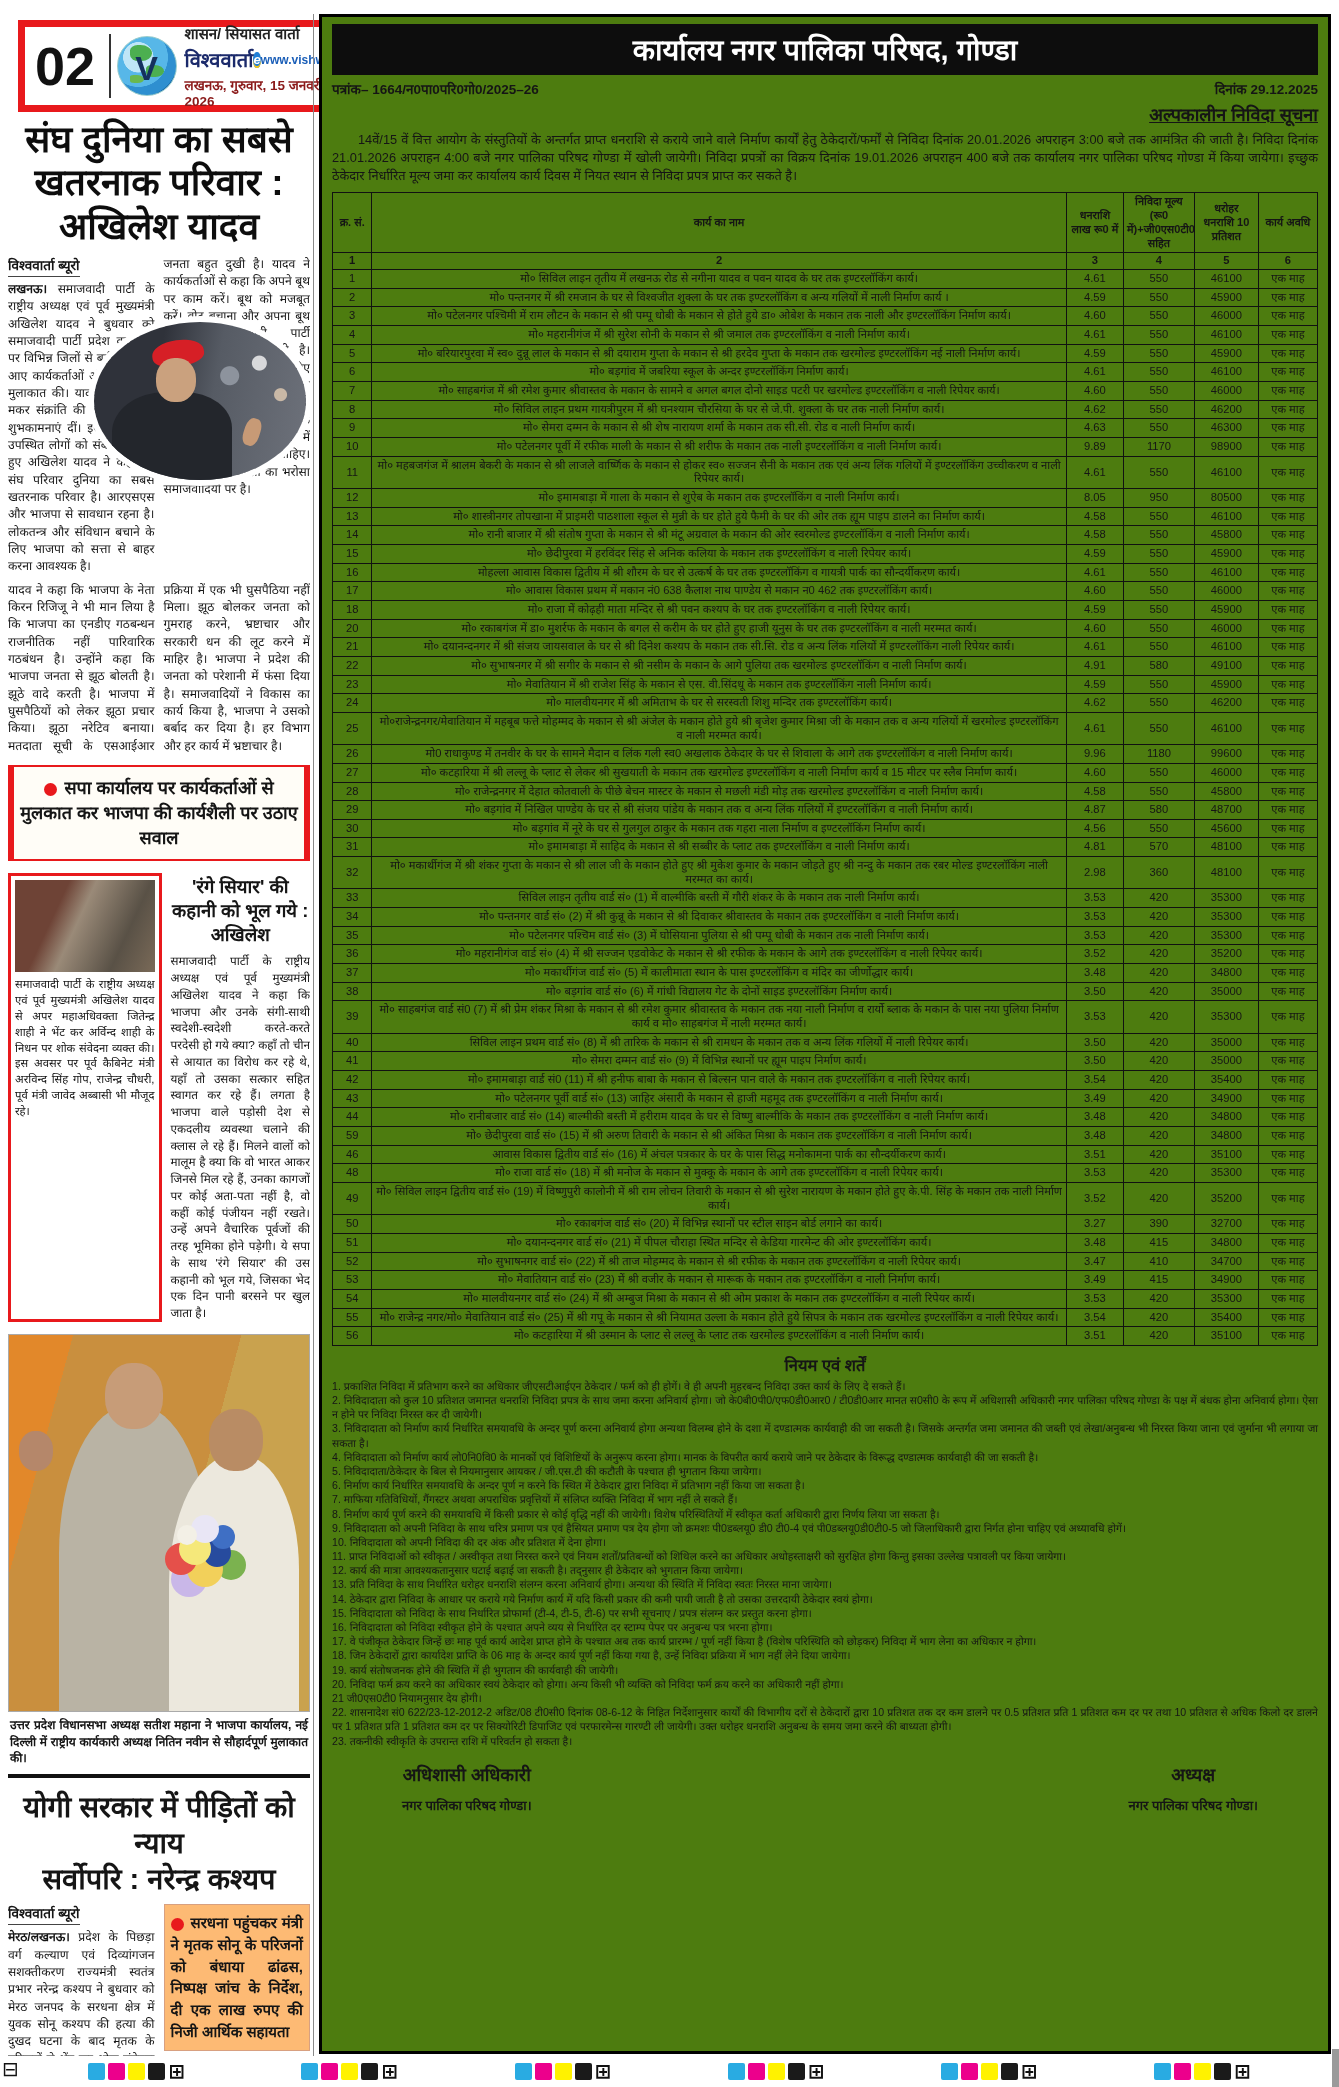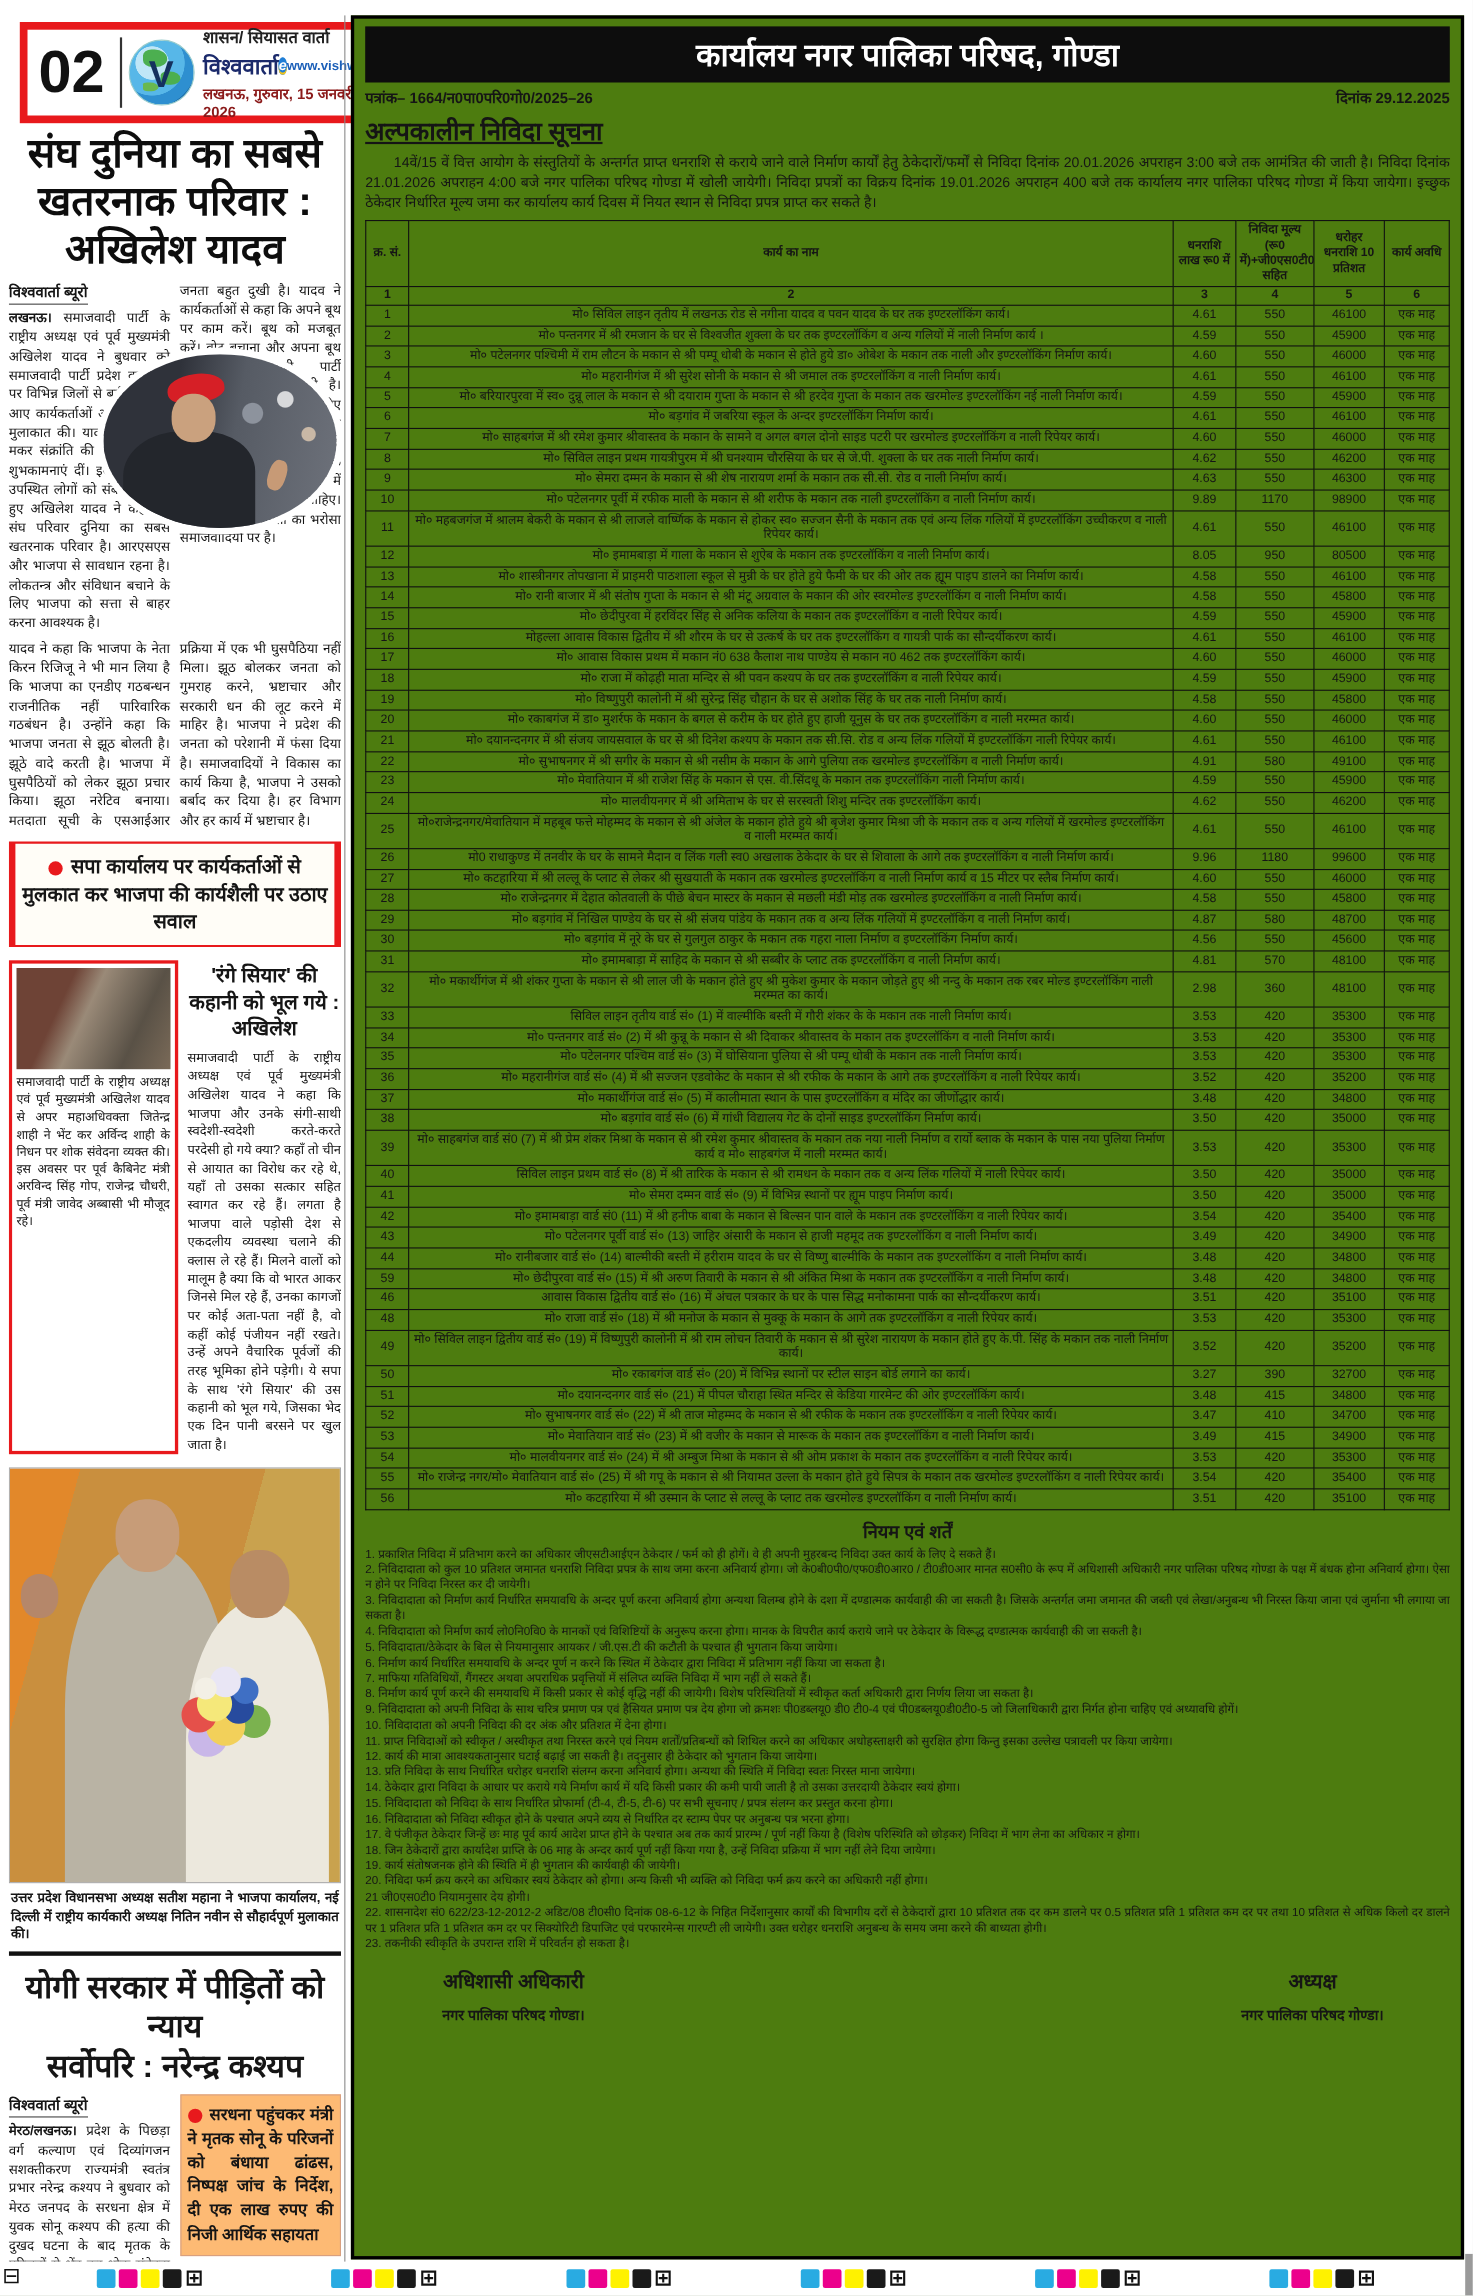--- a/index.html
+++ b/index.html
@@ -80,21 +80,21 @@
     font-size:15px; line-height:1.45; margin-bottom:7px; }
 
   
   .vsep { position:absolute; left:313px; top:14px; width:1px; height:2042px; background:#8a8a8a; }
 
   
   .notice { position:absolute; left:319px; top:14px; width:1012px; height:2040px; border:3.5px solid #000;
     background:#4d7c0f; padding:7px 10px 10px; }
   .banner { background:#0d0d0d; color:#fff; text-align:center; font-weight:bold; font-size:29px; padding:5px 0 7px; }
   .refline { display:flex; justify-content:space-between; font-weight:bold; font-size:13.5px; margin-top:5px; }
-  .ntitle { text-align:left; font-weight:bold; font-size:23px; text-decoration:underline; margin:4px 0 5px; }
+  .ntitle { text-align:right; font-weight:bold; font-size:18px; text-decoration:underline; margin:4px 0 5px; }
   .intro { font-size:12.8px; line-height:1.42; text-align:justify; text-indent:26px; }
 
   table.tender { width:100%; border-collapse:collapse; margin-top:7px; table-layout:fixed; }
   table.tender th, table.tender td { border:1.6px solid #111; padding:2px 3px; }
   table.tender th { font-size:11px; font-weight:bold; text-align:center; line-height:1.25; }
   th.h-name { font-size:14px; }
   col.c-sn { width:4%; } col.c-name { width:70.5%; } col.c-amt { width:5.8%; }
   col.c-tnd { width:7.2%; } col.c-ear { width:6.5%; } col.c-per { width:6%; }
   tr.numrow td { text-align:center; font-weight:bold; font-size:12px; padding:1px; }
   table.tender td { font-size:11.2px; line-height:1.22; text-align:center; }
@@ -388,28 +388,20 @@
           </tr>
           <tr>
             <td>18</td>
             <td>मो० राजा में कोढ़ही माता मन्दिर से श्री पवन कश्यप के घर तक इण्टरलॉकिंग व नाली रिपेयर कार्य।</td>
             <td>4.59</td>
             <td>550</td>
             <td>45900</td>
             <td>एक माह</td>
           </tr>
           <tr>
-            <td>19</td>
-            <td>मो० विष्णुपुरी कालोनी में श्री सुरेन्द्र सिंह चौहान के घर से अशोक सिंह के घर तक नाली निर्माण कार्य।</td>
-            <td>4.58</td>
-            <td>550</td>
-            <td>45800</td>
-            <td>एक माह</td>
-          </tr>
-          <tr>
             <td>20</td>
             <td>मो० रकाबगंज में डा० मुशर्रफ के मकान के बगल से करीम के घर होते हुए हाजी यूनुस के घर तक इण्टरलॉकिंग व नाली मरम्मत कार्य।</td>
             <td>4.60</td>
             <td>550</td>
             <td>46000</td>
             <td>एक माह</td>
           </tr>
           <tr>
             <td>21</td>
             <td>मो० दयानन्दनगर में श्री संजय जायसवाल के घर से श्री दिनेश कश्यप के मकान तक सी.सि. रोड व अन्य लिंक गलियों में इण्टरलॉकिंग नाली रिपेयर कार्य।</td>

